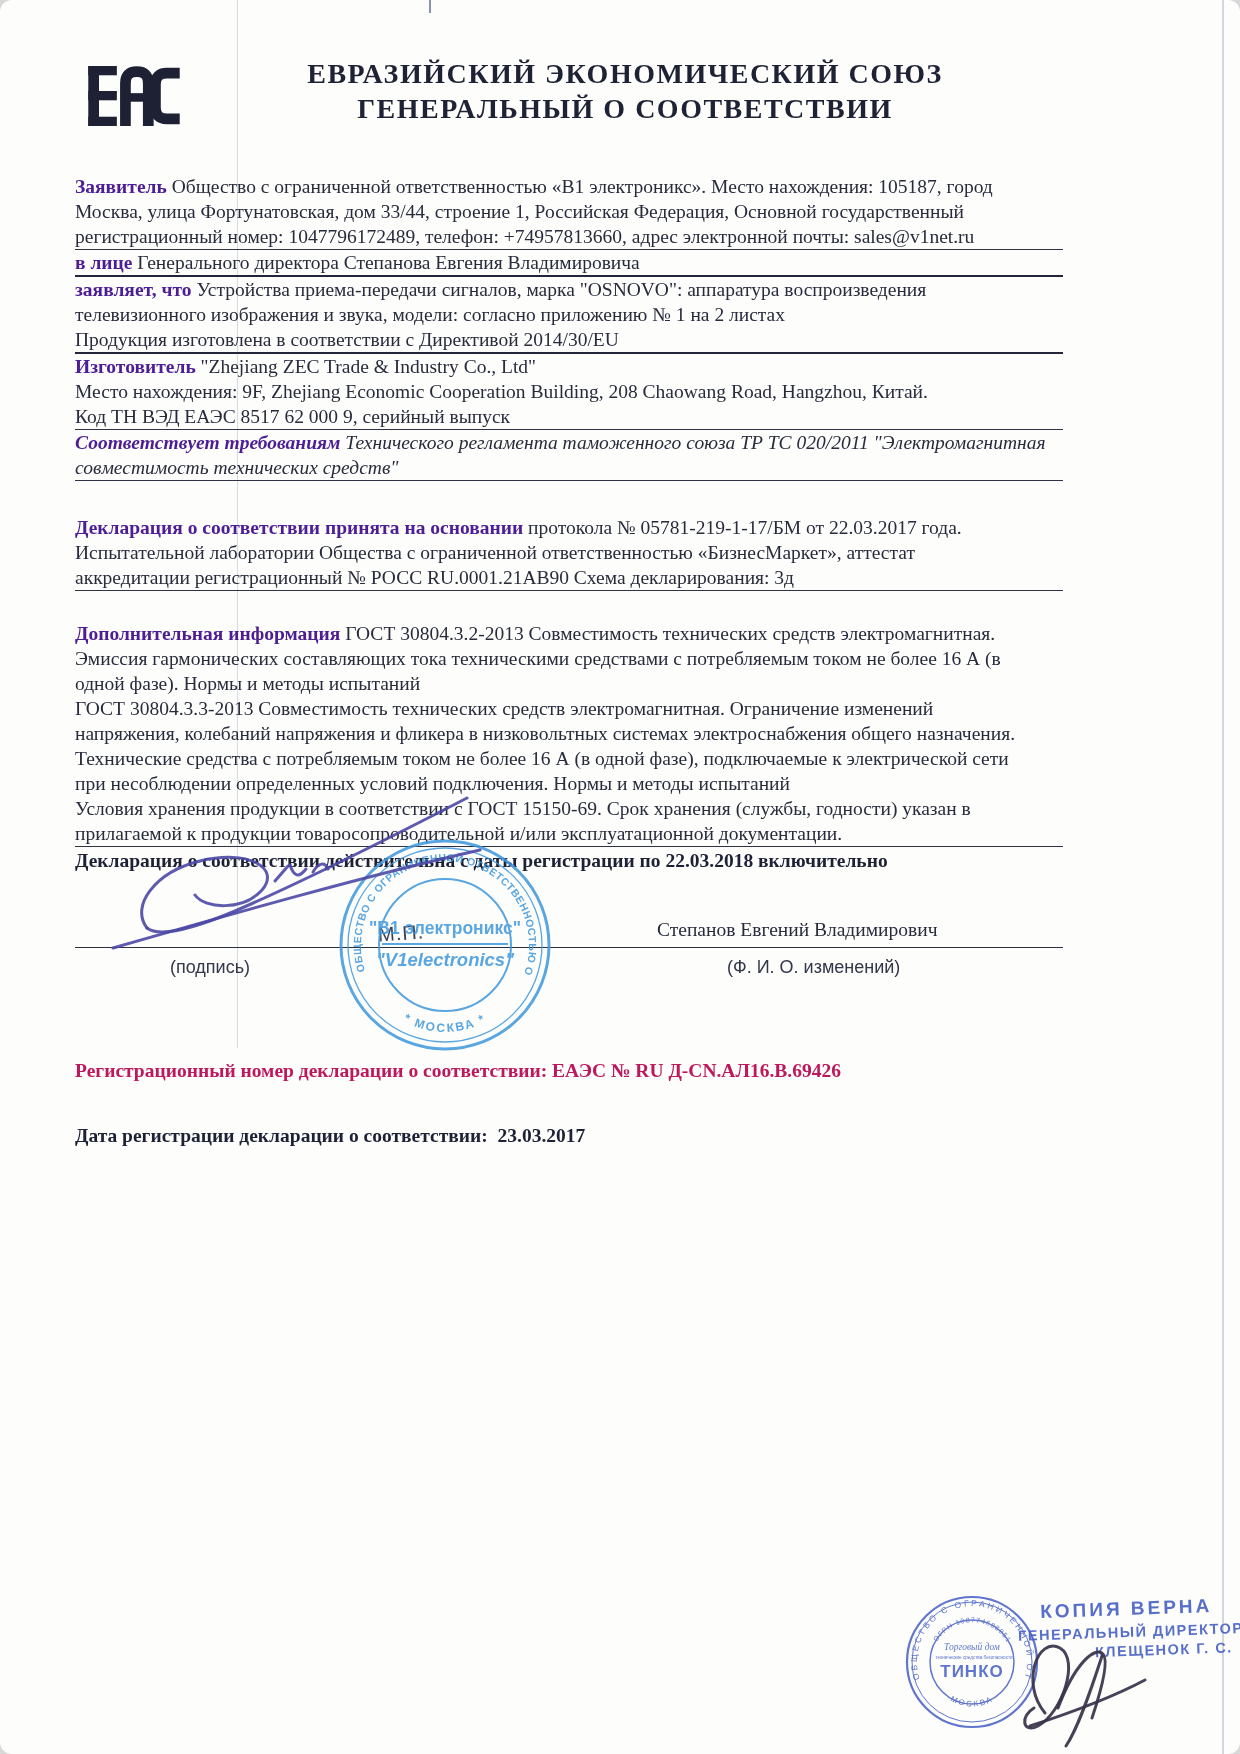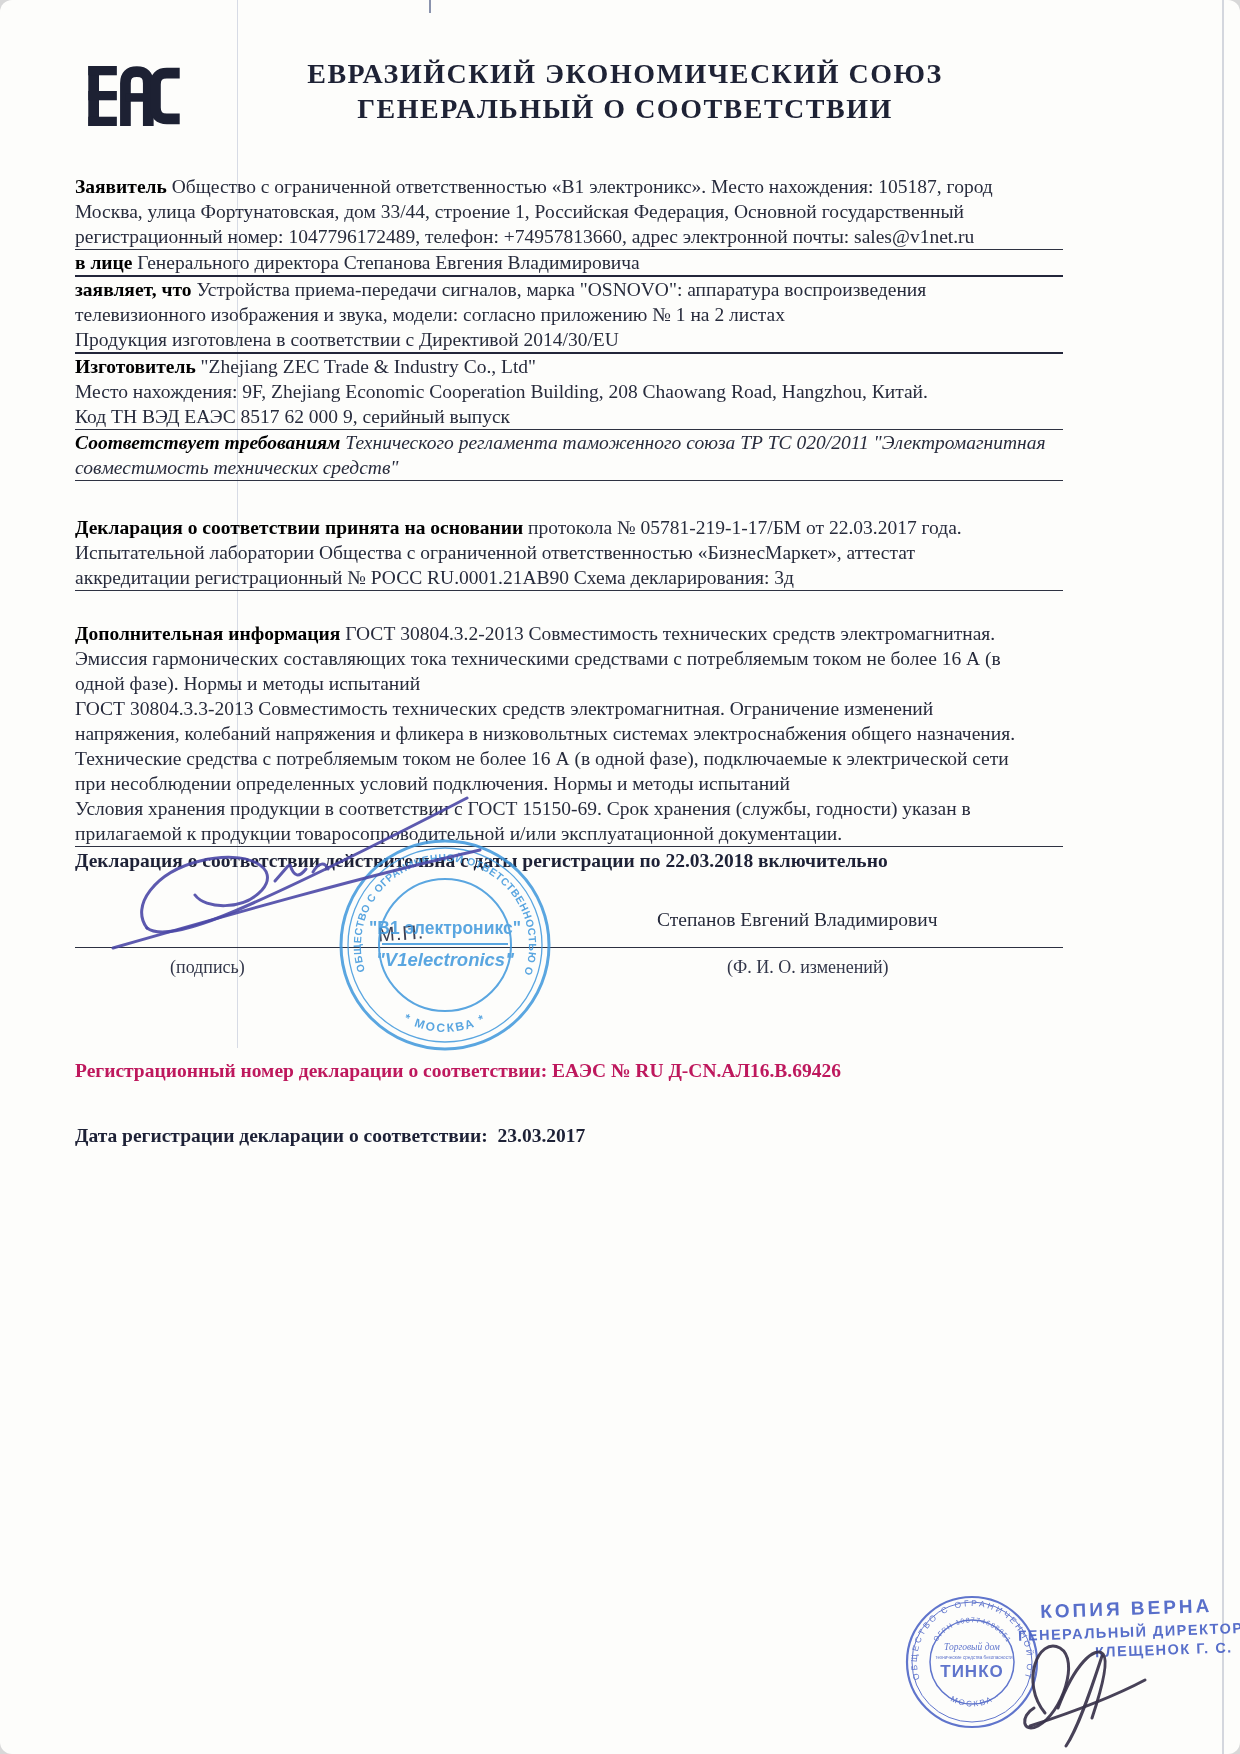--- a/index.html
+++ b/index.html
@@ -14,32 +14,32 @@
     position:absolute; left:235px; top:56px; width:780px;
     text-align:center; font-weight:bold; font-size:28px; line-height:35px;
     letter-spacing:1.5px; color:#1e2235;
   }
   
   .content{
     position:absolute; left:75px; top:174px; width:988px;
     font-size:19.5px; line-height:25px;
   }
   .ln{white-space:nowrap;}
-  .ln b{color:#000000;}
+  .ln b{color:#4c1d95;}
   .sec{border-bottom:1px solid #2e3242;}
   .sec.thick{border-bottom:2px solid #23263a;}
   .mb34{margin-bottom:34px;font-style:italic;}
   .mb30{margin-bottom:30px;}
   .validity{font-weight:bold; white-space:nowrap; color:#1d2136; padding-top:1px;}
   
   .sigzone{position:relative; height:74px;}
-  .signer-name{position:absolute; left:582px; bottom:15px; white-space:nowrap;text-align:right;}
+  .signer-name{position:absolute; left:582px; bottom:5px; white-space:nowrap;text-align:right;}
   .sigline{border-top:1.5px solid #2c3040; position:relative; height:34px;}
   .caption{
-    position:absolute; top:7px; font-family:Liberation Serif, serif;
+    position:absolute; top:7px; font-family:Liberation Sans, sans-serif;
     font-size:18px; color:#33374a; white-space:nowrap;
   }
   .cap-sign{left:95px;}
   .cap-name{left:652px;}
   .regrow{font-weight:bold; white-space:nowrap; color:#be185d; margin-top:76px;}
   .daterow{font-weight:bold; white-space:nowrap; color:#1d2136; margin-top:40px;}
   
   .stamp-v1{position:absolute; left:330px; top:830px; opacity:.85; pointer-events:none;}
   .stamp-v1 .ring{fill:none; stroke:#3e97dc;}
   .stamp-v1 text{fill:#3e97dc; font-family:"Liberation Sans", sans-serif; font-weight:bold;}

